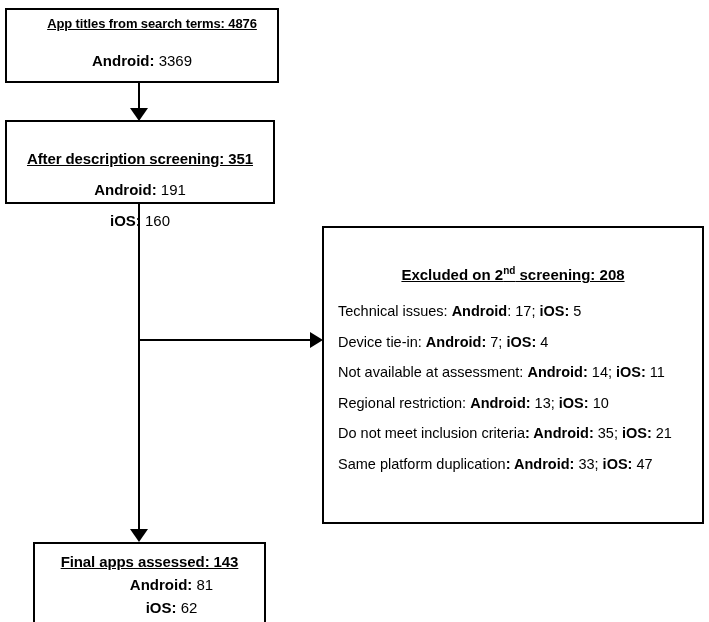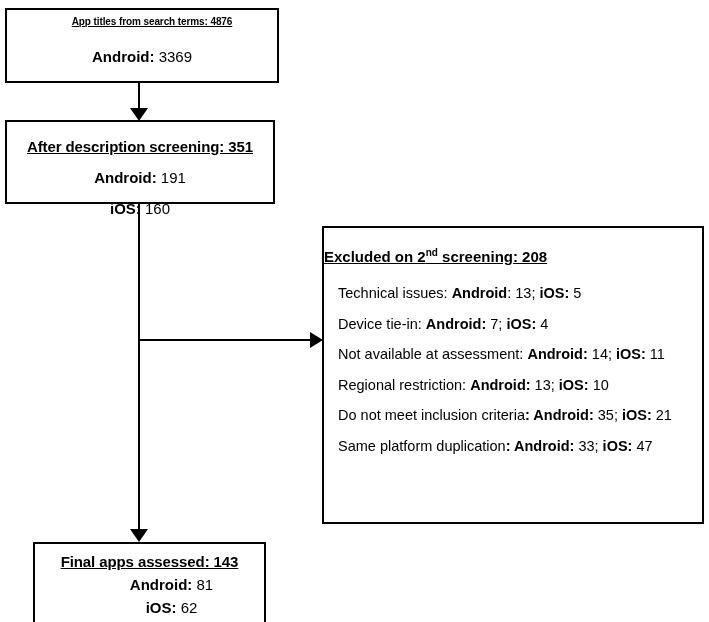--- a/index.html
+++ b/index.html
@@ -40,48 +40,48 @@
     font-size: 15px;
     white-space: nowrap;
   }
   .box-line .lbl { font-weight: bold; }
 
   
   #box-search {
     left: 5px; top: 8px; width: 274px; height: 75px;
     padding-top: 6px;
   }
-  #box-search .box-title { font-size: 10px; margin-left: 20px; }
+  #box-search .box-title { font-size: 13px; margin-left: 20px; }
   #box-search .box-line { margin-top: 21px; }
 
   
   #box-screened {
     left: 5px; top: 120px; width: 270px; height: 84px;
-    padding-top: 16px;
+    padding-top: 28px;
   }
   #box-screened .box-line { margin-top: 14px; }
 
   
   #box-final {
     left: 33px; top: 542px; width: 233px; height: 88px;
     padding-top: 9px;
   }
   #box-final .box-line { margin-top: 6px; margin-left: 44px; }
 
   
   #box-excluded {
     left: 322px; top: 226px; width: 382px; height: 298px;
     padding: 0;
   }
   #box-excluded .excl-title {
     font-weight: bold;
     text-decoration: underline;
-    text-align: left;
+    text-align: center;
     font-size: 15px;
-    margin-top: 20px;
+    margin-top: 38px;
     white-space: nowrap;
   }
   #box-excluded .excl-title sup {
     font-size: 10px;
     vertical-align: super;
     line-height: 0;
   }
   .excl-list {
     margin: 0;
     padding: 0;
@@ -163,21 +163,21 @@
   <div class="arrow-down" id="conn2-head"></div>
 
   <div class="hline" id="branch-line"></div>
   <div class="arrow-right" id="branch-head"></div>
 
   <div class="box" id="box-excluded">
     <div class="excl-title">
       <span>Excluded on 2</span><sup>nd</sup><span> screening: 208</span>
     </div>
     <ul class="excl-list">
-      <li><span>Technical issues: </span><span class="lbl">Android</span><span>: 13; </span><span class="lbl">iOS:</span><span> 5</span></li>
+      <li><span>Technical issues: </span><span class="lbl">Android</span><span>: 17; </span><span class="lbl">iOS:</span><span> 5</span></li>
       <li><span>Device tie-in: </span><span class="lbl">Android:</span><span> 7; </span><span class="lbl">iOS:</span><span> 4</span></li>
       <li><span>Not available at assessment: </span><span class="lbl">Android:</span><span> 14; </span><span class="lbl">iOS:</span><span> 11</span></li>
       <li><span>Regional restriction: </span><span class="lbl">Android:</span><span> 13; </span><span class="lbl">iOS:</span><span> 10</span></li>
       <li><span>Do not meet inclusion criteria</span><span class="lbl">: Android:</span><span> 35; </span><span class="lbl">iOS:</span><span> 21</span></li>
       <li><span>Same platform duplication</span><span class="lbl">: Android:</span><span> 33; </span><span class="lbl">iOS:</span><span> 47</span></li>
     </ul>
   </div>
 
   <div class="box" id="box-final">
     <div class="box-title">Final apps assessed: 143</div>

